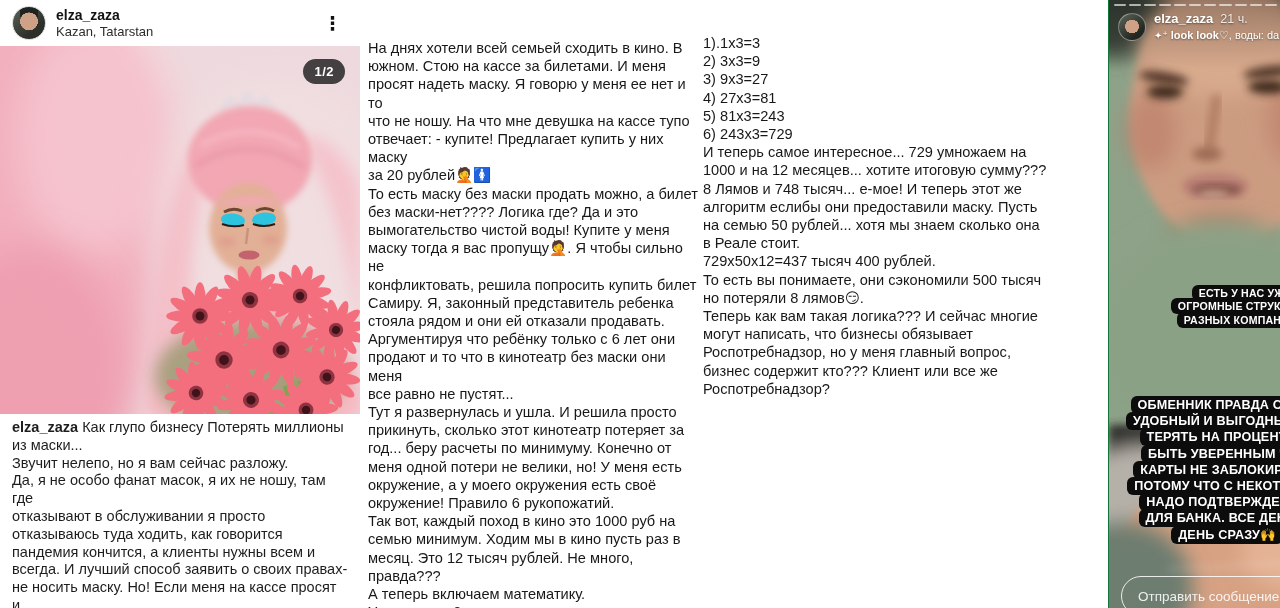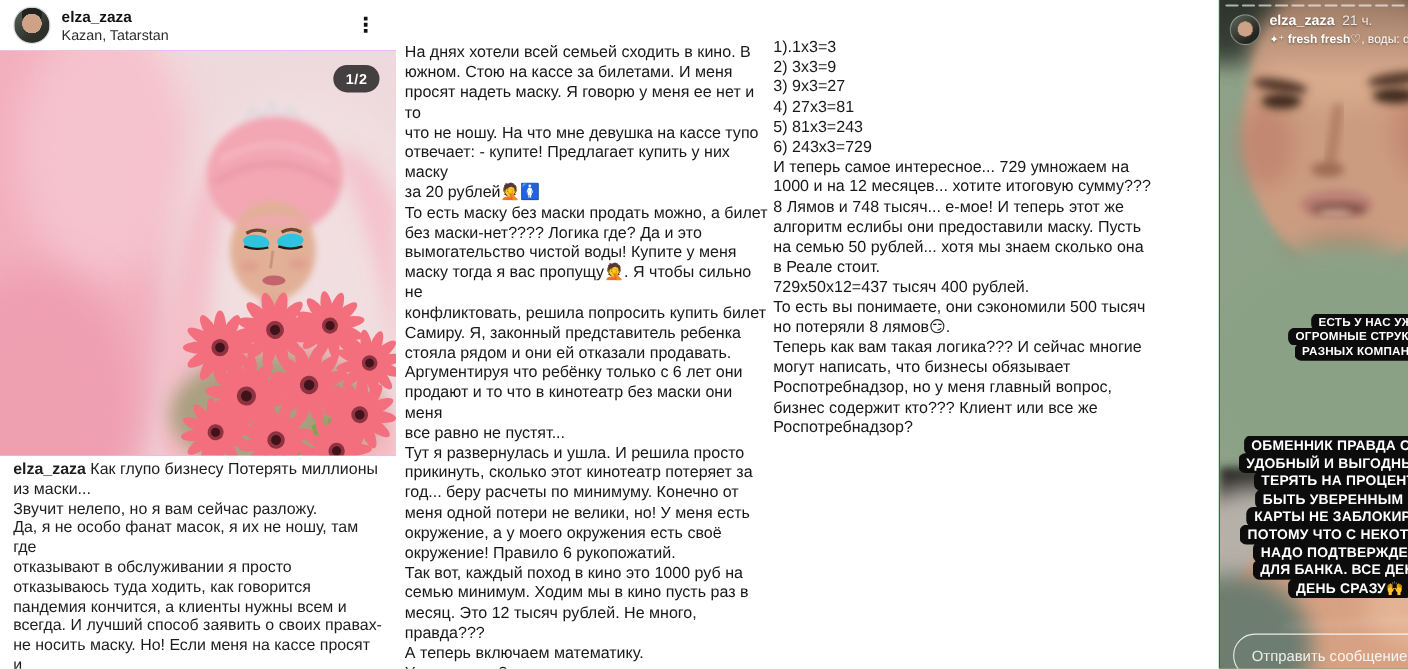--- a/index.html
+++ b/index.html
@@ -16,21 +16,21 @@
     background:
       radial-gradient(circle at 50% 45%, #cfa287 0 37%, rgba(0,0,0,0) 38%),
       radial-gradient(circle at 50% 20%, #20231f 0 30%, rgba(0,0,0,0) 31%),
       linear-gradient(140deg,#5a6355,#2c2f2a 70%);
     border:1px solid #dbdbdb;box-sizing:border-box;
   }
   .post-header-text{margin-left:10px;line-height:1.18;min-width:0;}
   .post-username{font-weight:bold;font-size:14px;color:#121212;}
   .post-location{font-size:13px;color:#2c2c2c;}
   .more-dots{margin-left:auto;font-size:19px;font-weight:bold;color:#111;line-height:1;padding:4px 6px;cursor:pointer;}
-  .post-photo{position:relative;width:360px;height:368px;overflow:hidden;background:#d946ef;}
+  .post-photo{position:relative;width:360px;height:368px;overflow:hidden;background:#000000;}
   .post-photo svg{display:block;}
   .page-badge{
     position:absolute;top:13px;right:15px;background:rgba(25,25,25,.8);
     color:#fff;font-size:13px;font-weight:bold;padding:5px 11px;border-radius:15px;letter-spacing:.5px;
   }
   .caption{padding:5px 12px 0 12px;font-size:14.5px;line-height:17.8px;color:#1d1d1d;}
   .caption .author{font-weight:bold;}
   .caption .body-text{white-space:pre-line;}
 
   
@@ -303,21 +303,21 @@
       <span></span>
   </div>
 
   <div class="story-header">
     <div class="story-avatar"></div>
     <div class="story-header-text">
       <div class="story-user-line">
         <span class="u">elza_zaza</span><span class="t">21 ч.</span>
       </div>
       <div class="story-remix-line">
-        <span class="ri">✦⁺</span><span class="b">fresh fresh♡</span><span>, воды: daniela_k</span>
+        <span class="ri">✦⁺</span><span class="b">look look♡</span><span>, воды: daniela_k</span>
       </div>
     </div>
   </div>
 
   <div class="overlay overlay-2">
     <span class="pill">ОБМЕННИК ПРАВДА СУПЕР
 УДОБНЫЙ И ВЫГОДНЫЙ. НЕ
 ТЕРЯТЬ НА ПРОЦЕНТАХ.
 БЫТЬ УВЕРЕННЫМ ЧТО
 КАРТЫ НЕ ЗАБЛОКИРУЮТ.

